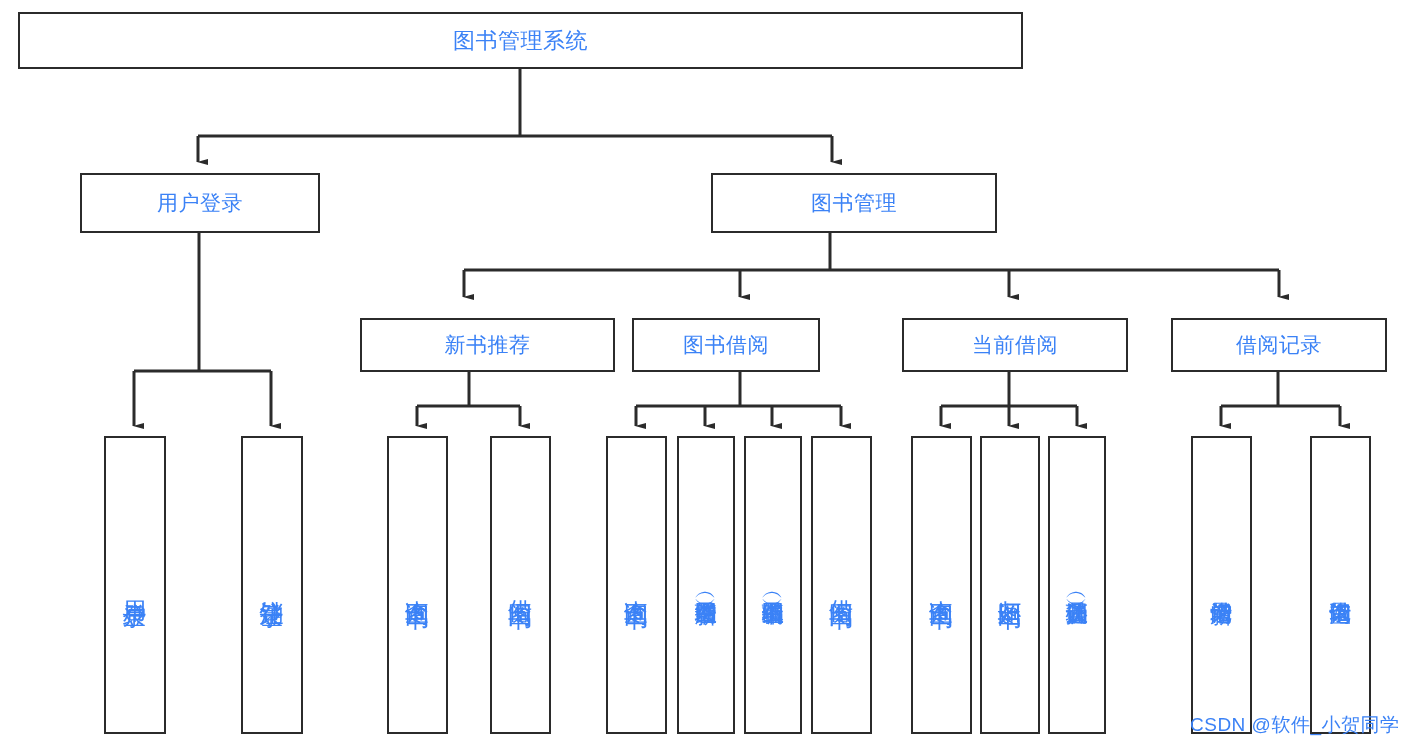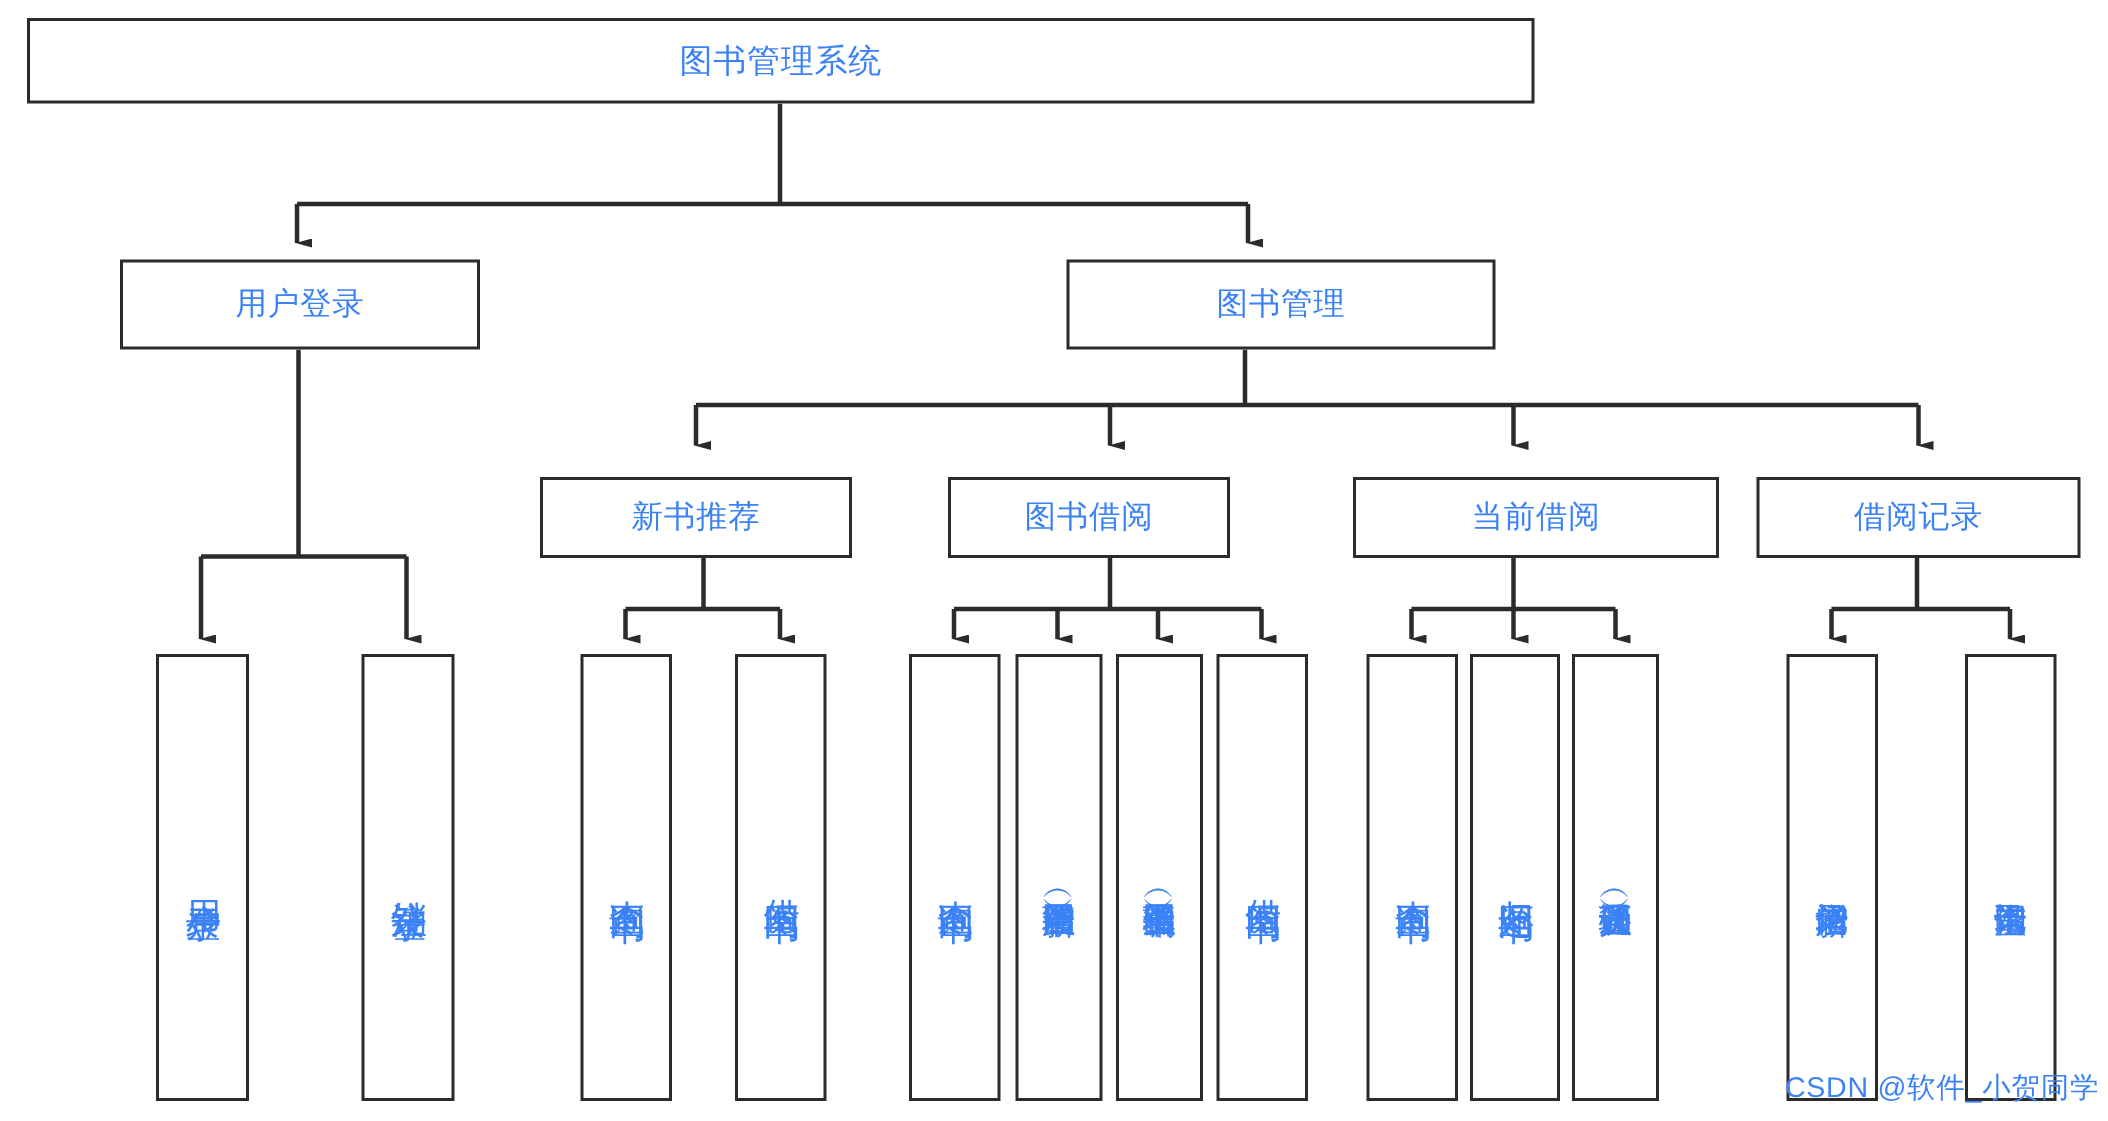--- a/index.html
+++ b/index.html
@@ -137,29 +137,29 @@
   </div>
 
   <div class="node horiz" style="left:80px; top:173px; width:240px; height:60px;">
     <span class="label">用户登录</span>
   </div>
 
   <div class="node horiz" style="left:711px; top:173px; width:286px; height:60px;">
     <span class="label">图书管理</span>
   </div>
 
-  <div class="node horiz" style="left:360px; top:318px; width:208px; height:54px;">
+  <div class="node horiz" style="left:360px; top:318px; width:255px; height:54px;">
     <span class="label">新书推荐</span>
   </div>
 
   <div class="node horiz" style="left:632px; top:318px; width:188px; height:54px;">
     <span class="label">图书借阅</span>
   </div>
 
-  <div class="node horiz" style="left:902px; top:318px; width:244px; height:54px;">
+  <div class="node horiz" style="left:902px; top:318px; width:226px; height:54px;">
     <span class="label">当前借阅</span>
   </div>
 
   <div class="node horiz" style="left:1171px; top:318px; width:216px; height:54px;">
     <span class="label">借阅记录</span>
   </div>
 
   <div class="node vert" style="left:104px; top:436px; width:62px; height:298px;">
     <span class="label">用户登录</span>
   </div>

